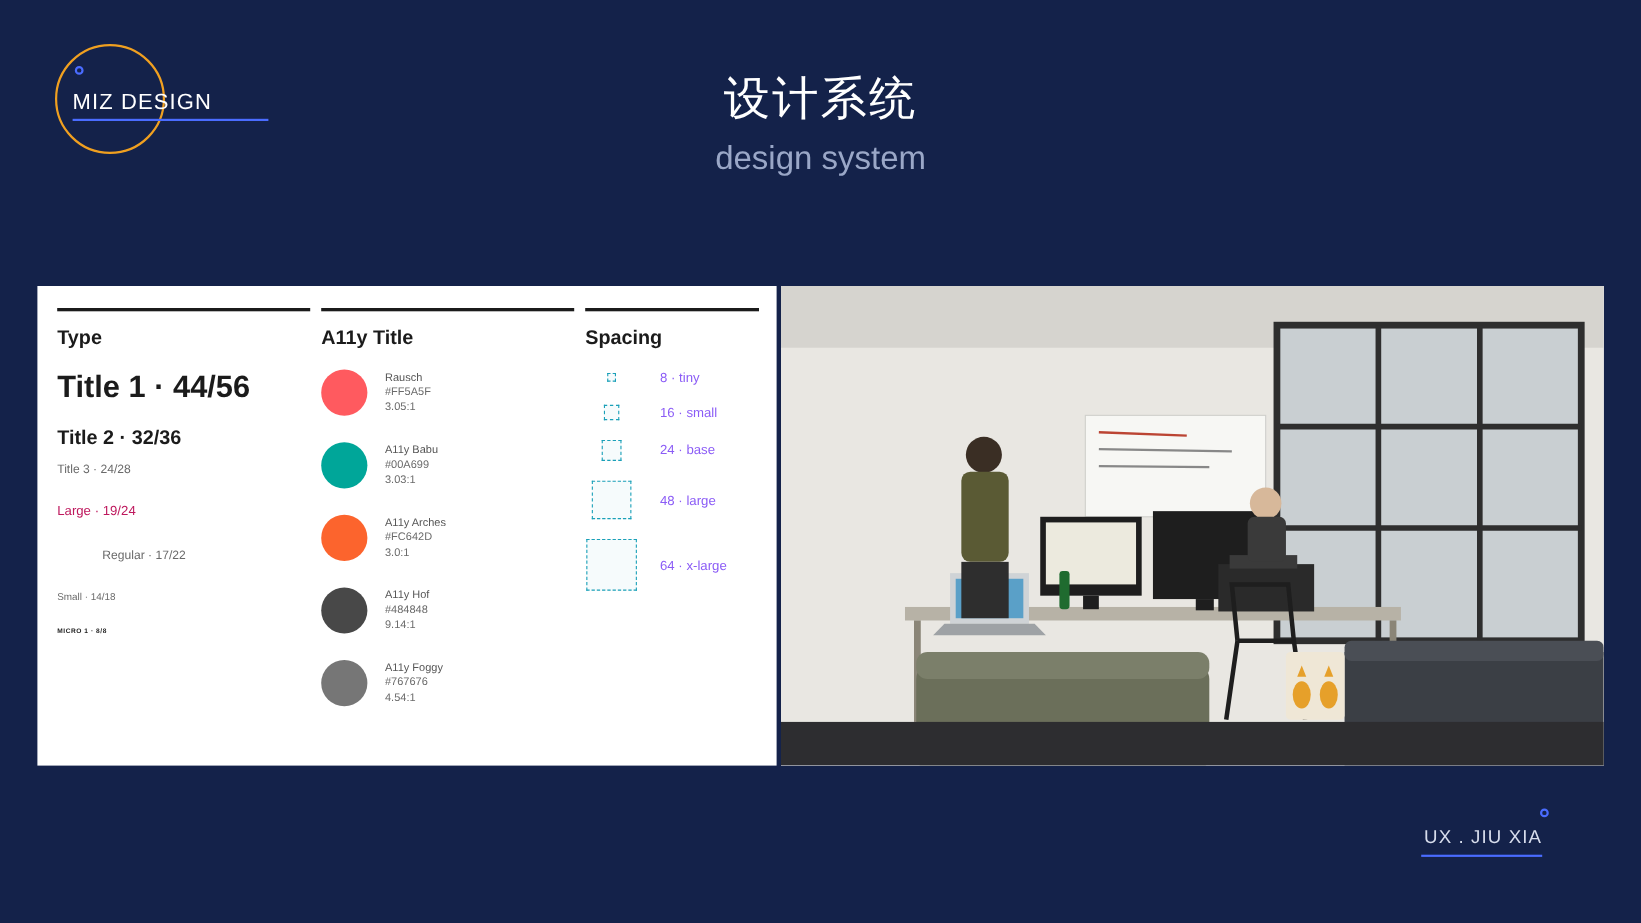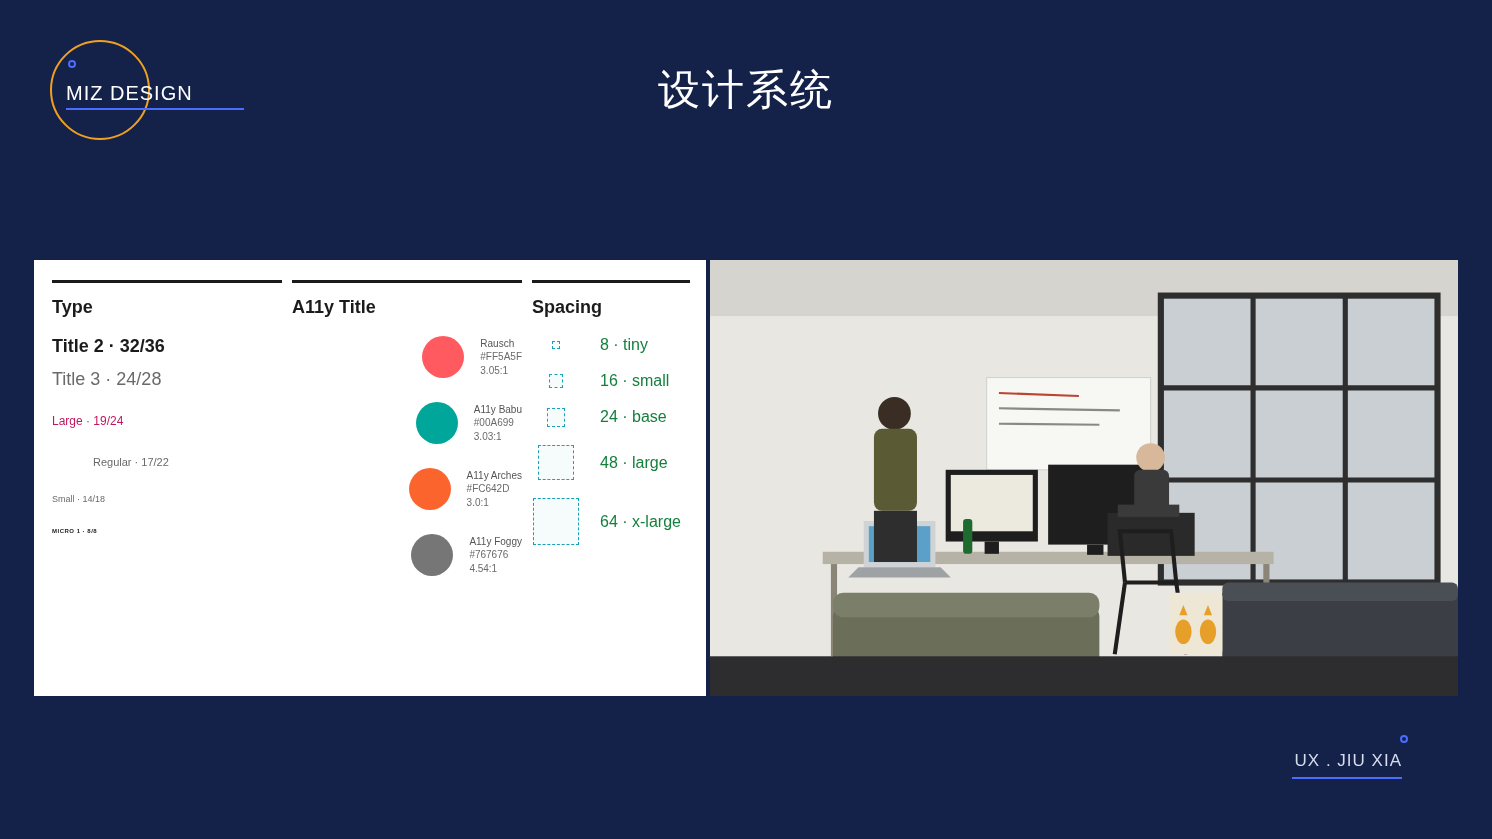--- a/index.html
+++ b/index.html
@@ -122,74 +122,76 @@
   .col-rule {
     height: 3px; background: #1b1b1b; margin-bottom: 14px;
   }
   .col-head {
     font-weight: 700; color: #1b1b1b; font-size: 18px; margin-bottom: 18px;
   }
 
   
   .t-title1 { font-weight: 800; font-size: 28px; color: #1b1b1b; margin-bottom: 20px; white-space: nowrap; }
   .t-title2 { font-weight: 700; font-size: 18px; color: #1b1b1b; margin-bottom: 12px; }
-  .t-title3 { font-weight: 400; font-size: 18px; color: #6a6a6a; margin-bottom: 24px; }
+  .t-title3 { font-weight: 400; font-size: 11px; color: #6a6a6a; margin-bottom: 24px; }
   .t-large  { font-weight: 400; font-size: 12px; color: #be185d; margin-bottom: 28px; }
   .t-reg    { font-weight: 400; font-size: 11px; color: #6a6a6a; margin-bottom: 26px; padding-left: 41px; }
   .t-small  { font-weight: 400; font-size:  9px; color: #6a6a6a; margin-bottom: 24px; }
   .t-micro  { font-weight: 700; font-size:  6px; color: #1b1b1b; letter-spacing: .5px; }
 
   
-  .swatch-row { display: flex; align-items: center; gap: 16px; margin-bottom: 24px; justify-content: flex-end; }
+  .swatch-row { display: flex; align-items: center; gap: 16px; margin-bottom: 24px; }
   .swatch { width: 42px; height: 42px; border-radius: 50%; flex-shrink: 0; }
   .swatch-meta { font-size: 10px; color: #6a6a6a; line-height: 1.35; }
   .swatch-meta .sw-name { color: #555; }
 
   
   .space-row { display: flex; align-items: center; gap: 20px; margin-bottom: 18px; }
   .space-box {
     border: 1px dashed #1aa0b8;
     background: rgba(26,160,184,0.04);
     flex-shrink: 0;
     box-sizing: content-box;
   }
   .space-box-wrap { width: 48px; display:flex; justify-content:center; }
-  .space-label { font-size: 16px; color: #15803d; }
+  .space-label { font-size: 12px; color: #8b5cf6; }
 
   
   .photo-svg { width: 100%; height: 100%; display: block; }
 </style>
 </head>
 <body>
 
 <div class="logo">
   <div class="logo-ring"></div>
   <div class="logo-dot"></div>
   <div class="logo-text">MIZ DESIGN</div>
   <div class="logo-underline"></div>
 </div>
 
 <div class="title-block">
   <div class="title-cn">设计系统</div>
+  <div class="title-en">design system</div>
 </div>
 
 <div class="footer">
   <div class="footer-dot"></div>
   <div class="footer-text">UX . JIU XIA</div>
   <div class="footer-underline"></div>
 </div>
 
 <div class="content">
 
   <div class="panel panel-design">
     <div class="cols">
 
       <div class="col col-type">
         <div class="col-rule"></div>
         <div class="col-head">Type</div>
+        <div class="t-title1">Title 1 · 44/56</div>
         <div class="t-title2">Title 2 · 32/36</div>
         <div class="t-title3">Title 3 · 24/28</div>
         <div class="t-large">Large · 19/24</div>
         <div class="t-reg">Regular · 17/22</div>
         <div class="t-small">Small · 14/18</div>
         <div class="t-micro">MICRO 1 · 8/8</div>
       </div>
 
       <div class="col col-color">
         <div class="col-rule"></div>
@@ -213,20 +215,28 @@
             </div>
             <div class="swatch-row">
               <div class="swatch" style="background: rgb(252, 100, 45);"></div>
               <div class="swatch-meta">
                 <div class="sw-name">A11y Arches</div>
                 <div>#FC642D</div>
                 <div>3.0:1</div>
               </div>
             </div>
             <div class="swatch-row">
+              <div class="swatch" style="background: rgb(72, 72, 72);"></div>
+              <div class="swatch-meta">
+                <div class="sw-name">A11y Hof</div>
+                <div>#484848</div>
+                <div>9.14:1</div>
+              </div>
+            </div>
+            <div class="swatch-row">
               <div class="swatch" style="background: rgb(118, 118, 118);"></div>
               <div class="swatch-meta">
                 <div class="sw-name">A11y Foggy</div>
                 <div>#767676</div>
                 <div>4.54:1</div>
               </div>
             </div>
           </div>
       </div>
 

